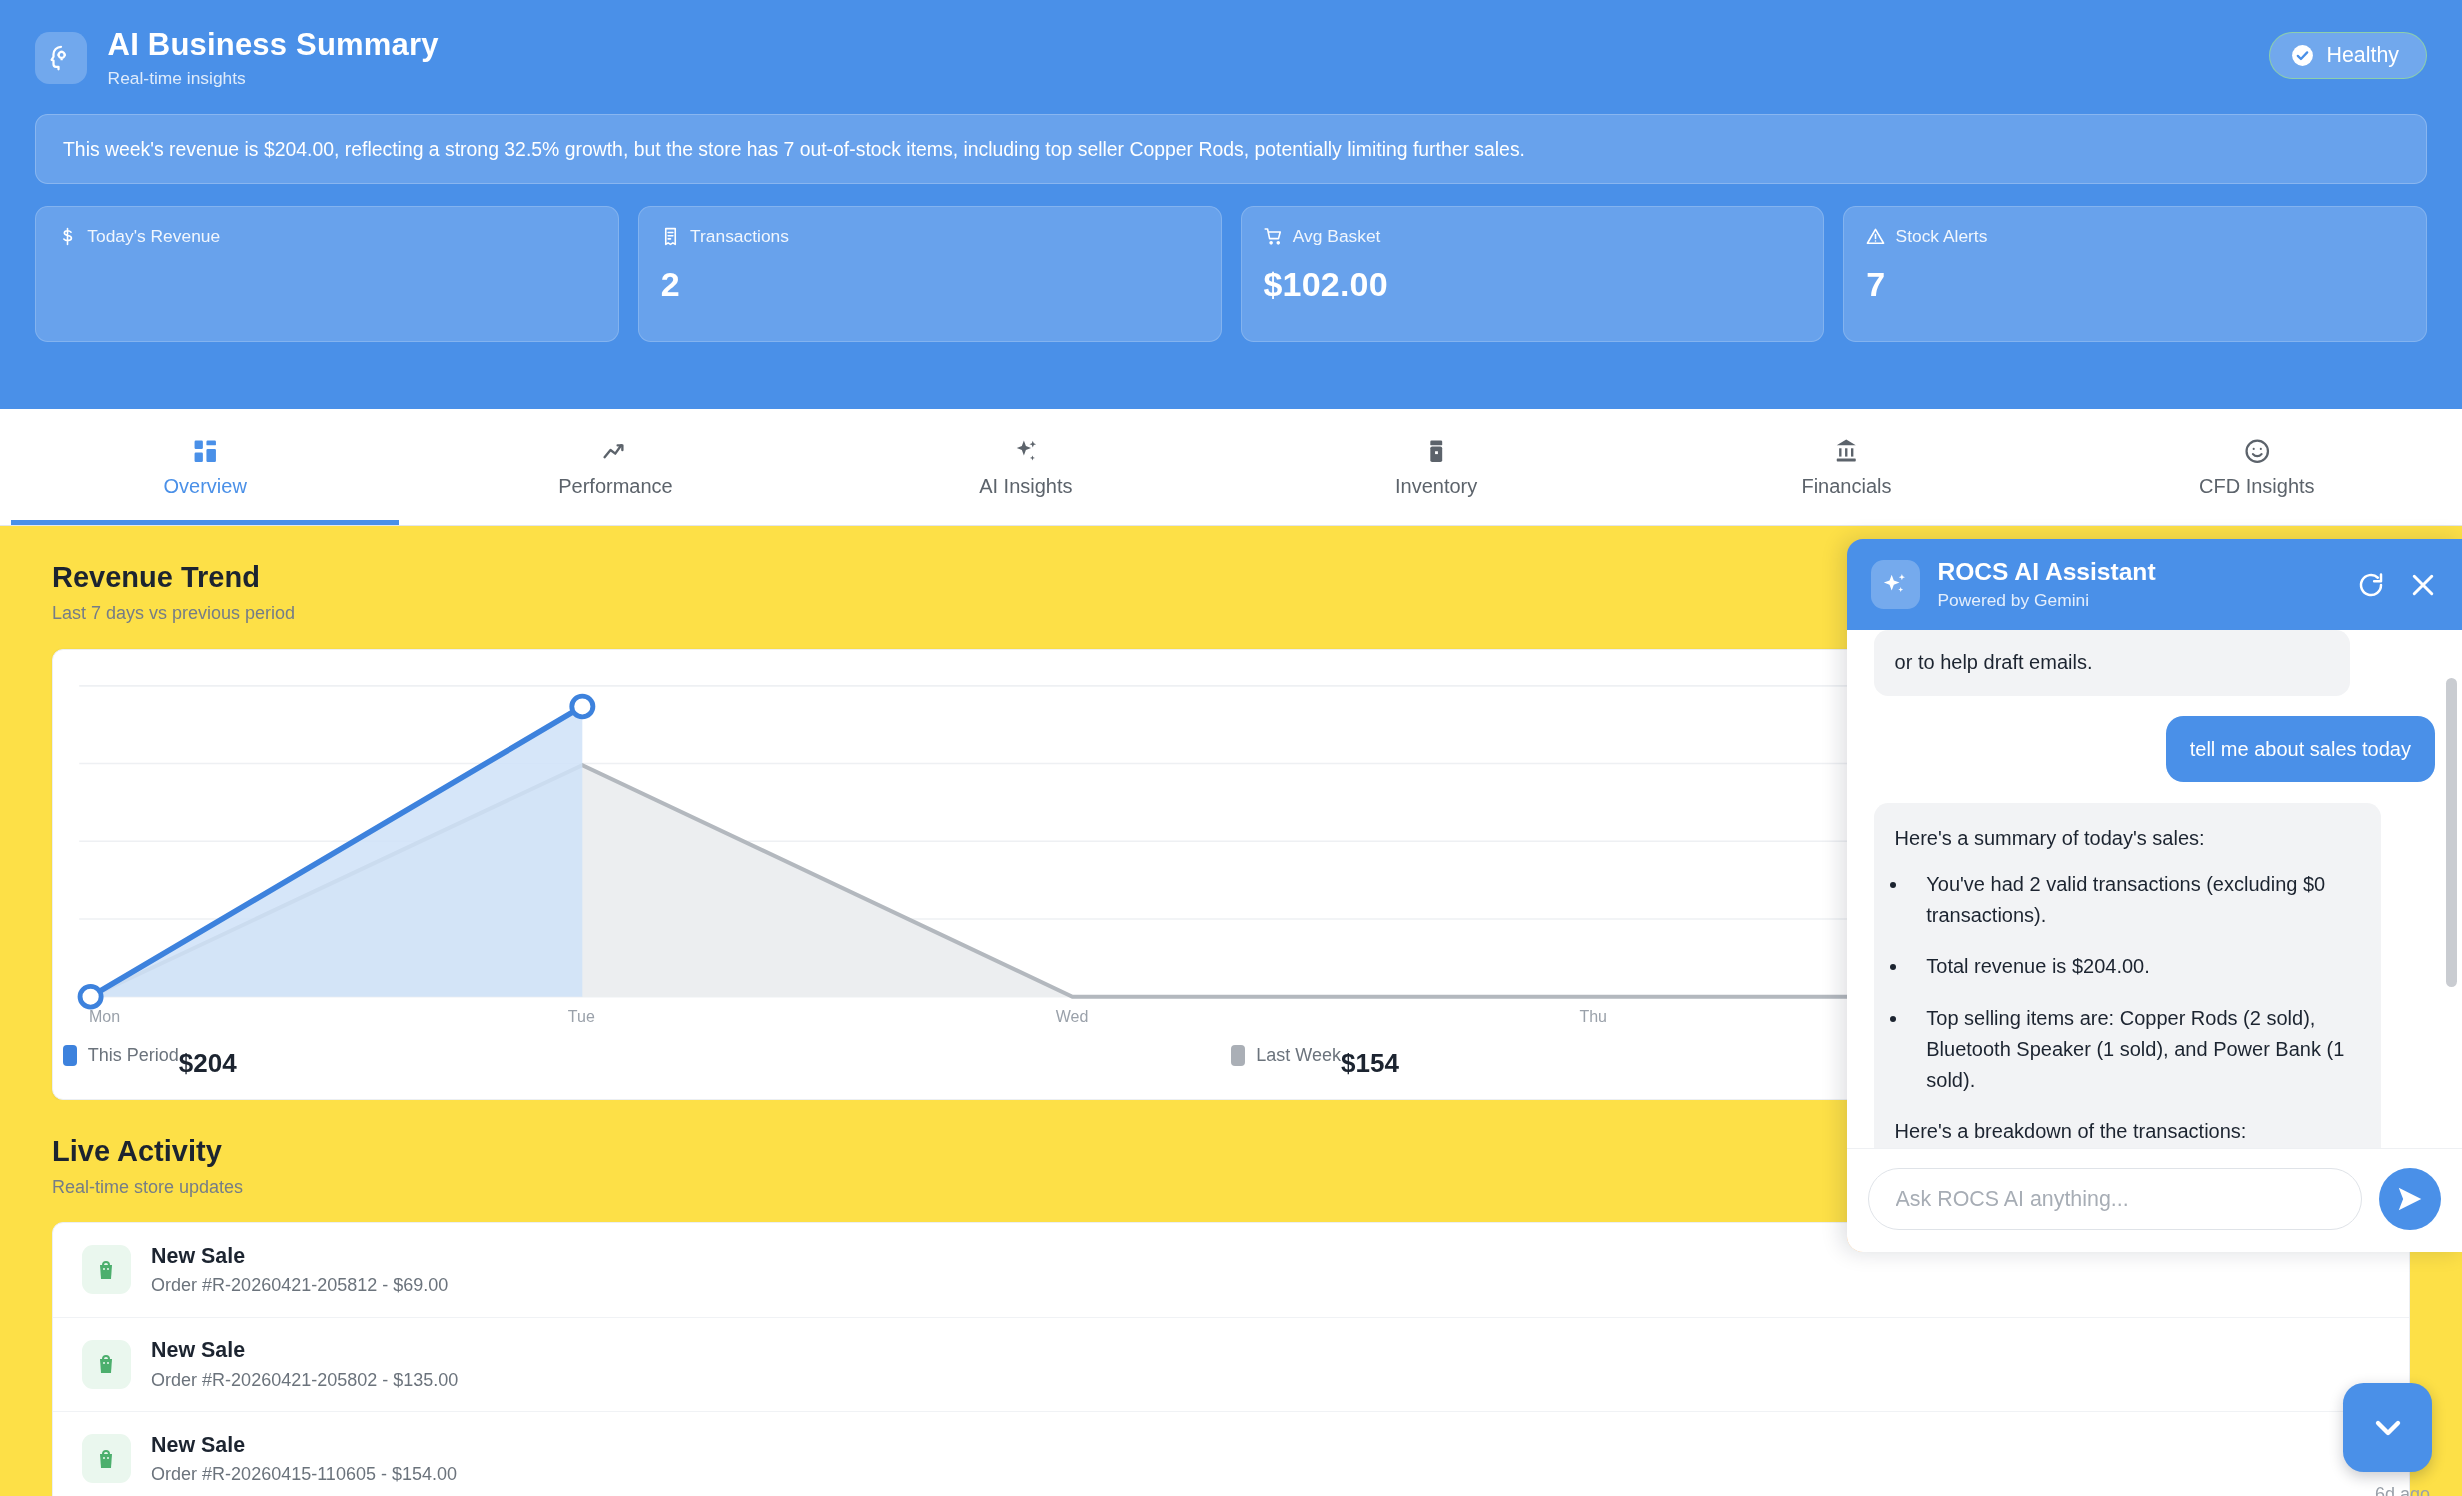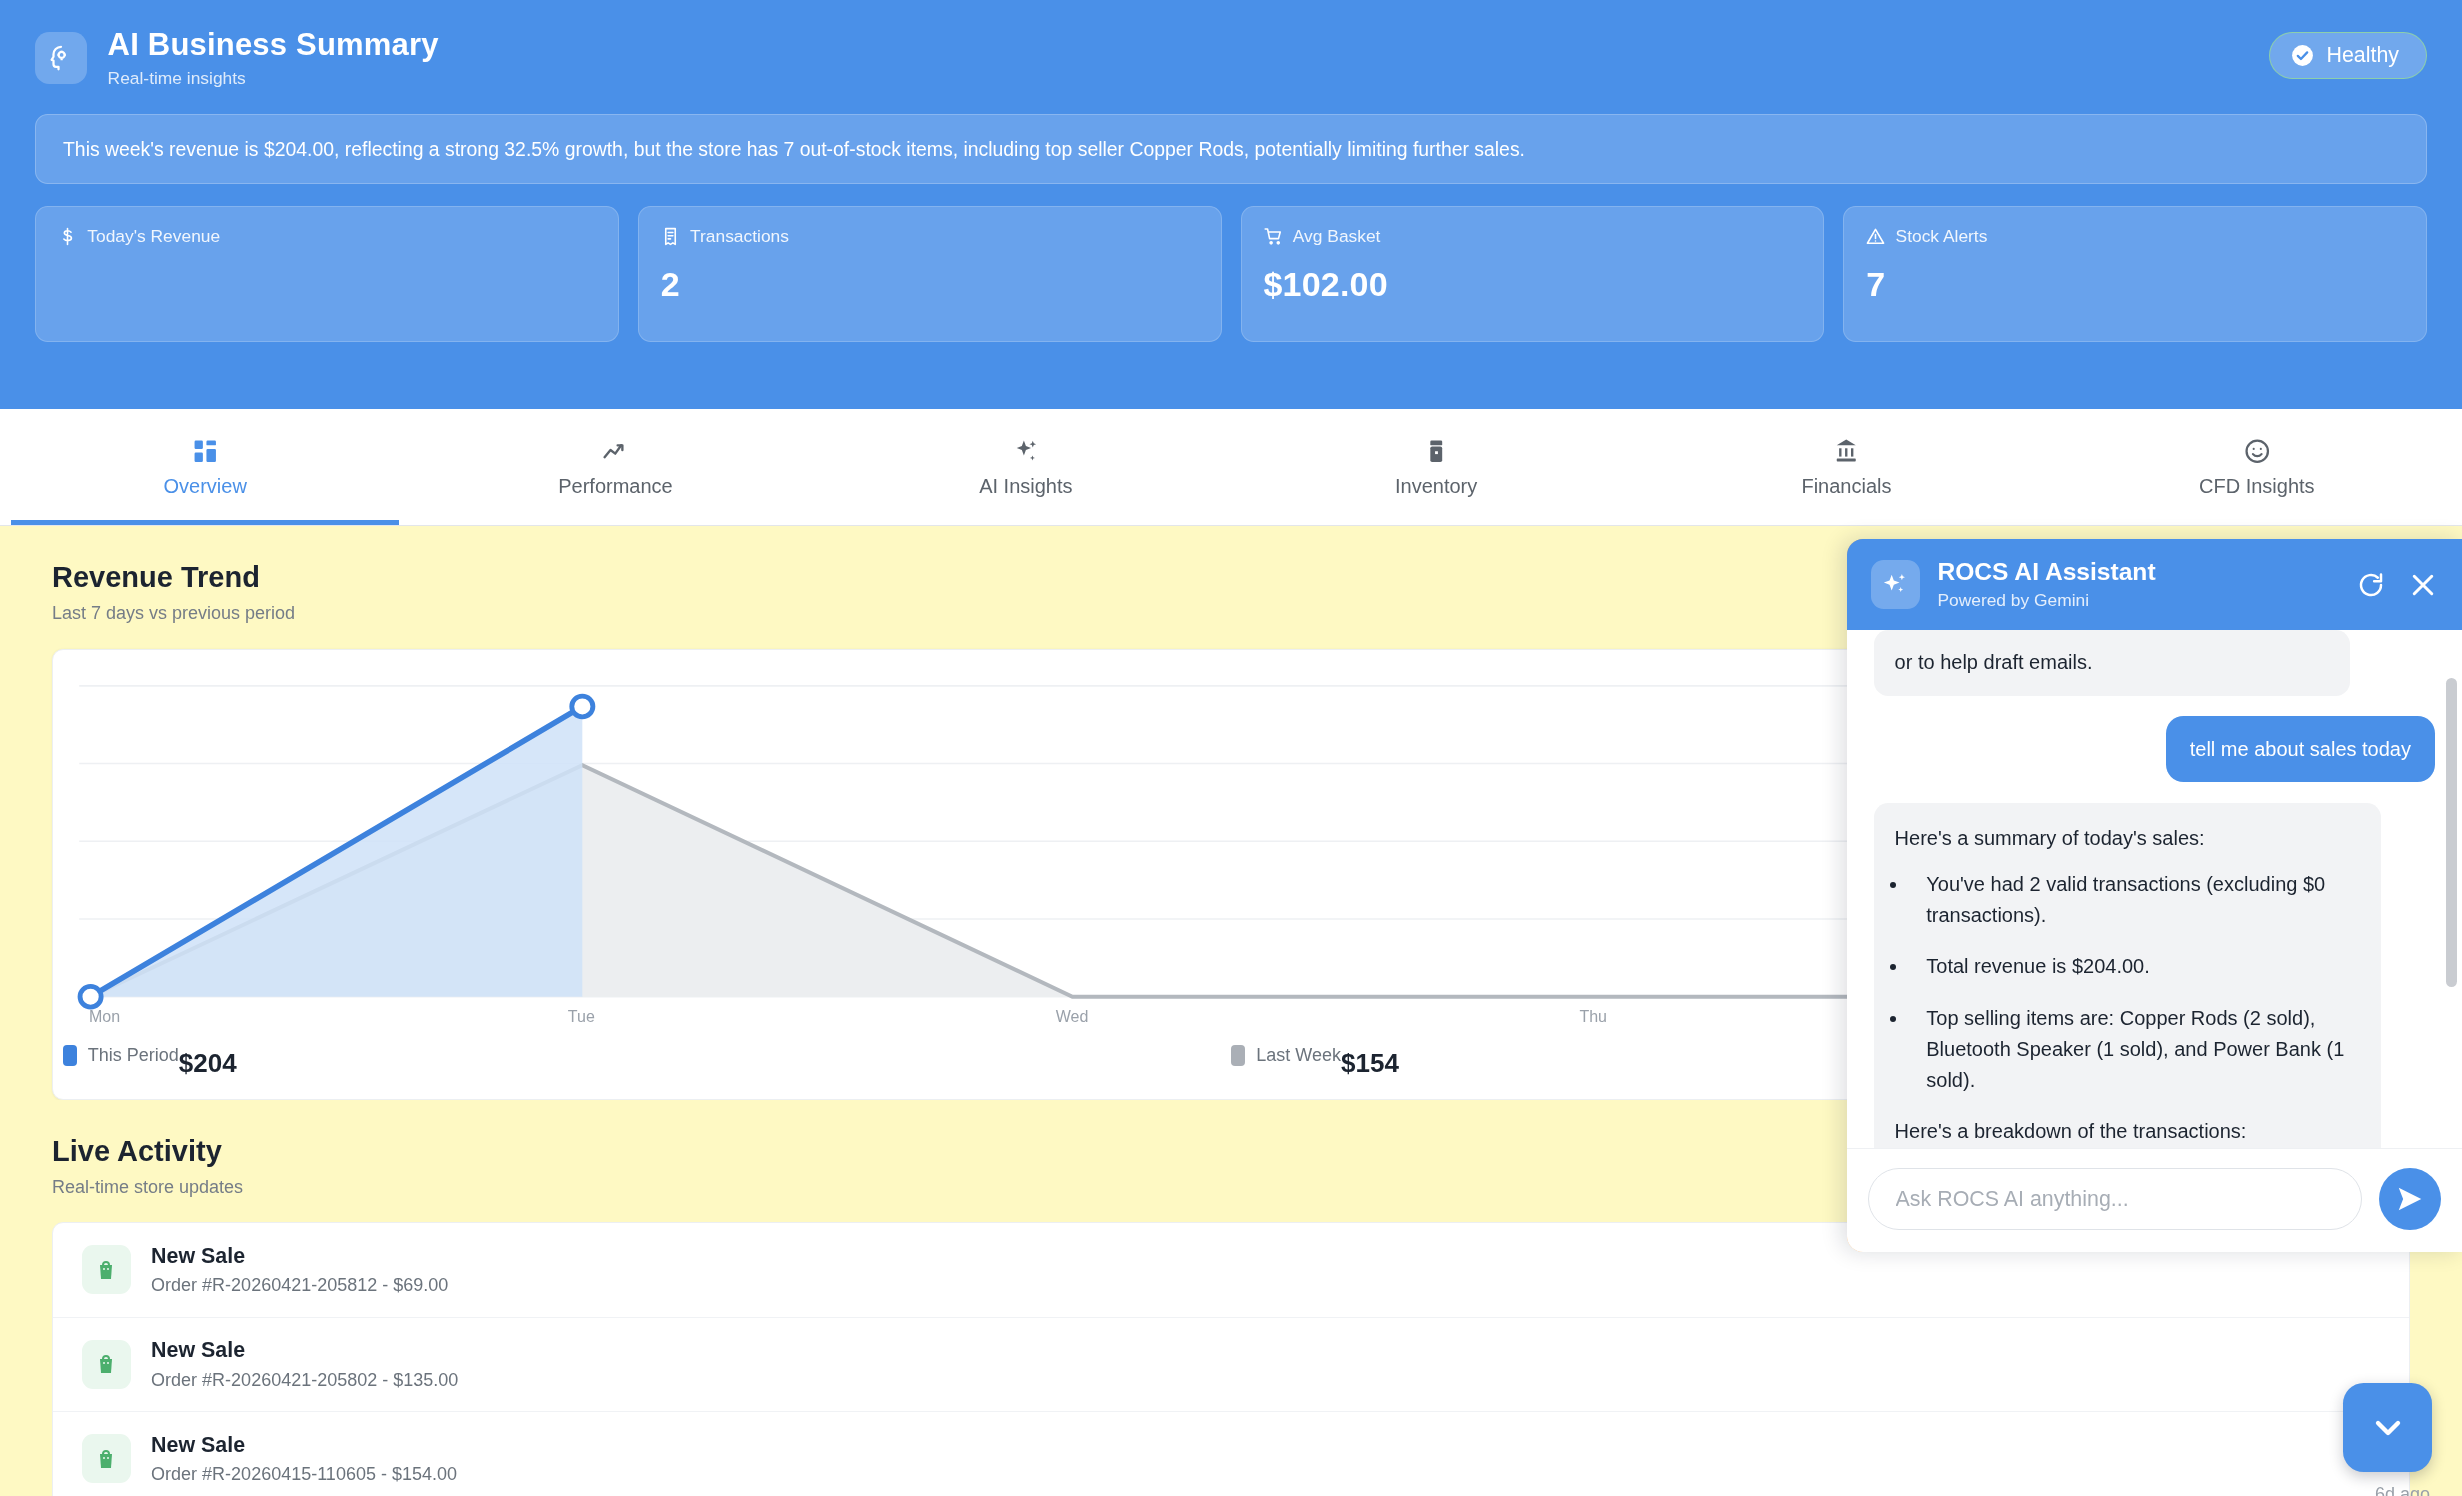--- a/index.html
+++ b/index.html
@@ -71,21 +71,21 @@
   }
   .tab.active { color: #4a90e8; }
   .tab.active::after {
     content: ""; position: absolute; left: 11px; right: 11px; bottom: 0; height: 4.8px; background: #4a90e8;
   }
   .tab-ico { width: 28.5px; height: 28.5px; display: block; }
 
   
   .body { position: absolute; left: 0; top: 526px; width: 2462px; height: 971px; background: #f7f9fb; overflow: hidden; }
 
-  .panel { background: #fef9c3; margin: 0; padding: 0; }
+  .panel { background: #fde047; margin: 0; padding: 0; }
   .section-head { padding: 35px 52px 0 52px; }
   .section-title { font-size: 29px; font-weight: bold; color: #1c2430; }
   .section-sub { font-size: 18px; color: #757d87; margin-top: 8.7px; }
 
   .chart-card {
     margin: 25px 52px 0 52px;
     background: #fff;
     border: 0.8px solid #eceff2;
     border-radius: 11px;
     padding: 20.6px 9.5px 20.6px 9.5px;

